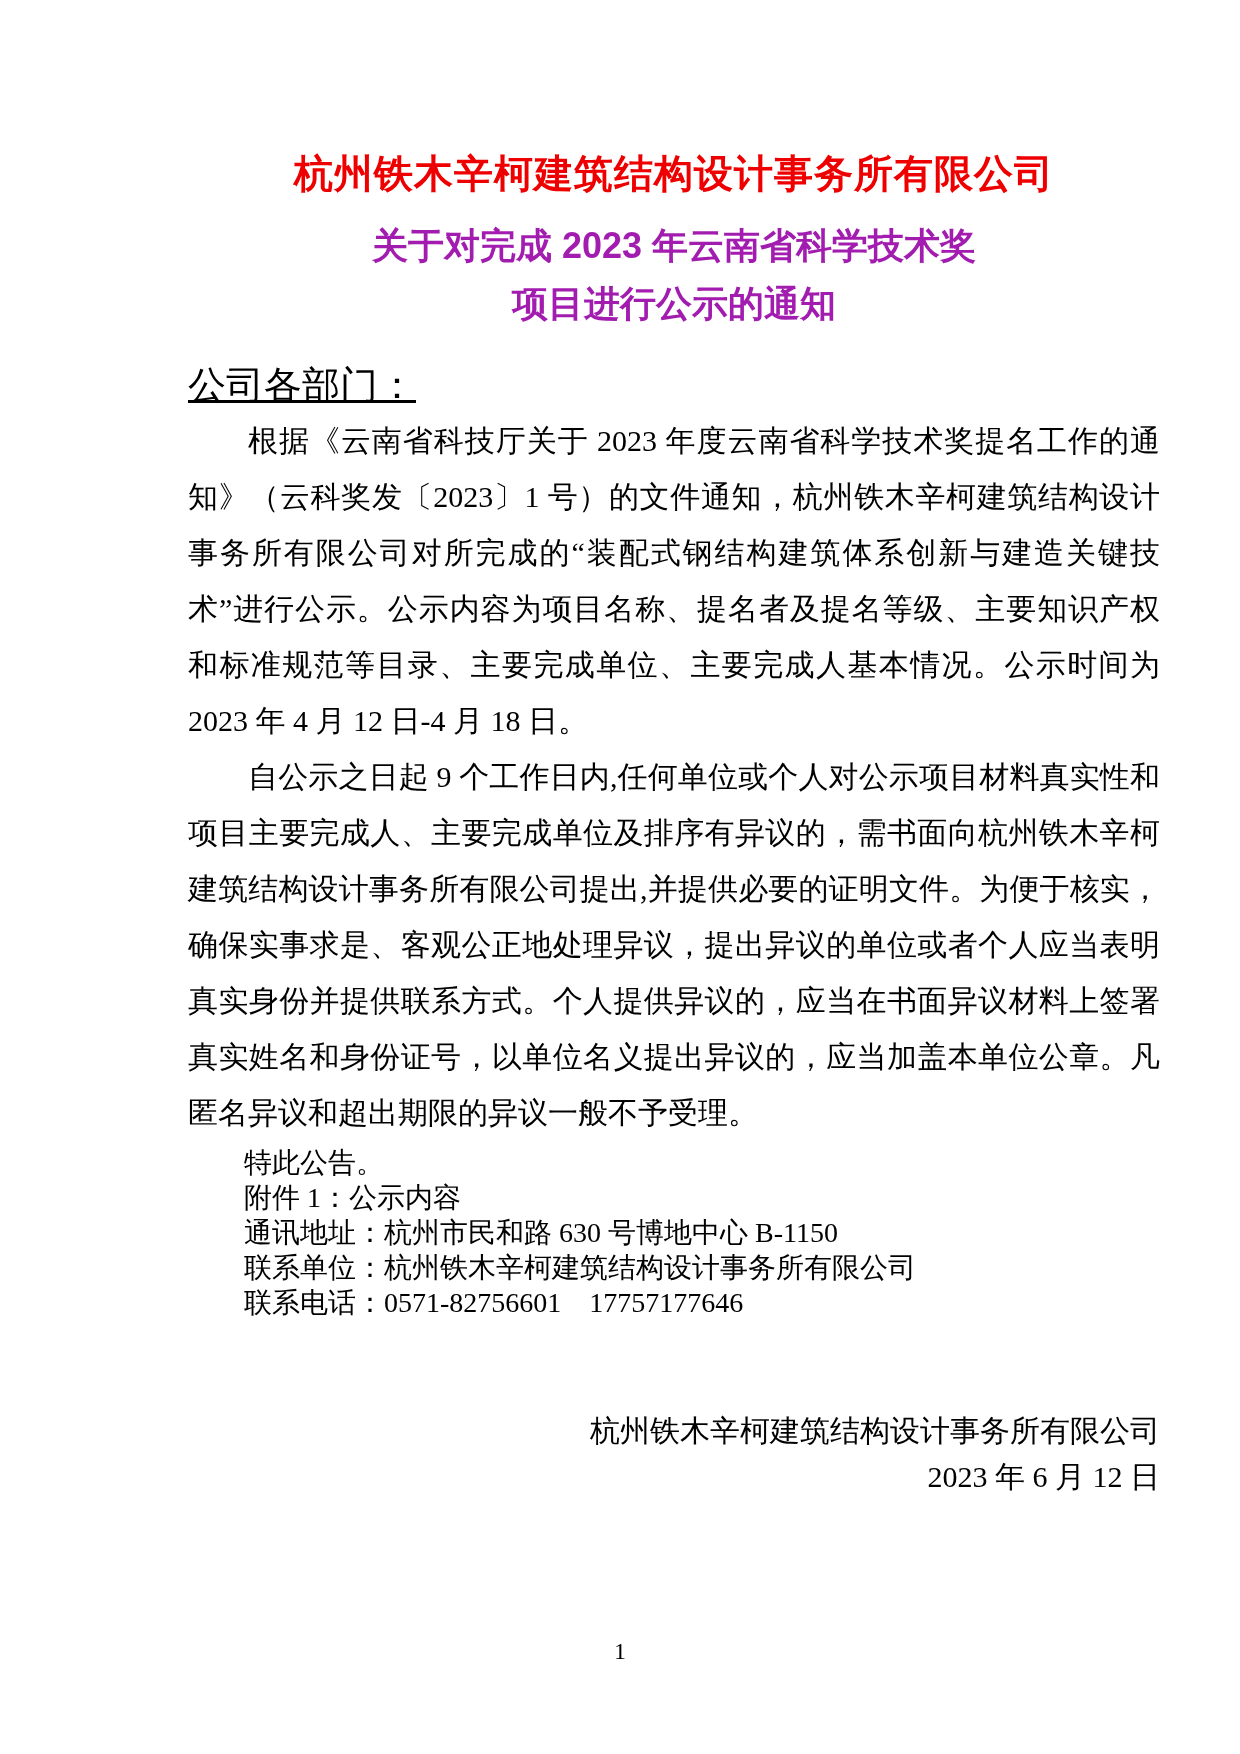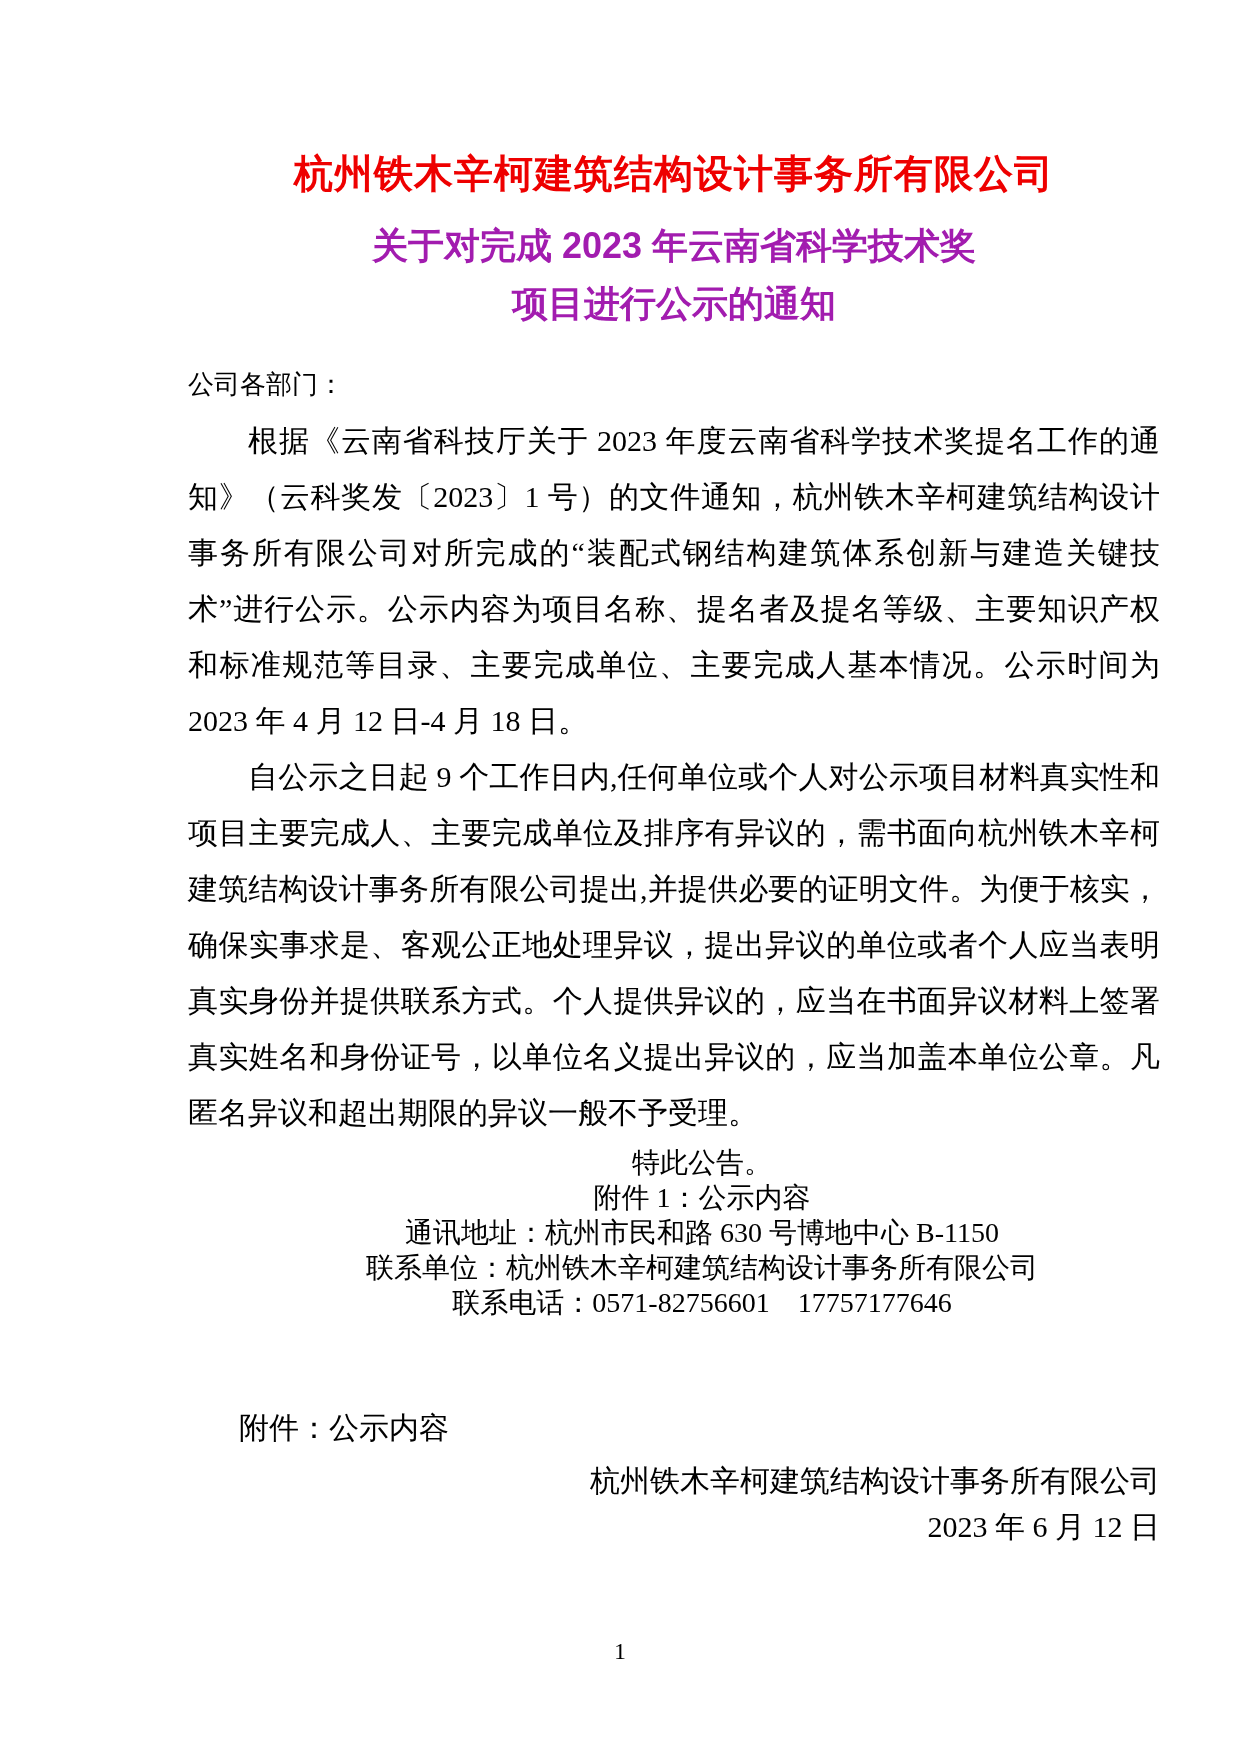--- a/index.html
+++ b/index.html
@@ -33,40 +33,40 @@
     margin: 0;
     text-align: center;
     color: #a21caf;
     font-family: "Liberation Sans", sans-serif;
     font-weight: bold;
     font-size: 36px;
     line-height: 58px;
   }
   .salutation {
     margin: 24px 0 0 0;
-    font-size: 26px;
+    font-size: 38px;
     line-height: 56px;
+    text-decoration: underline;
   }
   .para {
     margin: 0;
     font-size: 30px;
     line-height: 56px;
     text-align: justify;
     text-align-last: left;
     text-indent: 2em;
   }
   .notes {
     margin-top: 4px;
   }
   .notes p {
     margin: 0;
     padding-left: 2em;
     font-size: 28px;
     line-height: 35px;
-    text-align: center;
   }
   .footer-block {
     margin-top: 88px;
   }
   .attachment-ref {
     margin: 0 0 10px 0;
     padding-left: 1.7em;
     font-size: 30px;
     line-height: 40px;
   }
@@ -105,20 +105,19 @@
 
   <div class="notes">
     <p>特此公告。</p>
     <p>附件 1：公示内容</p>
     <p>通讯地址：杭州市民和路 630 号博地中心 B-1150</p>
     <p>联系单位：杭州铁木辛柯建筑结构设计事务所有限公司</p>
     <p>联系电话：0571-82756601　17757177646</p>
   </div>
 
   <div class="footer-block">
-    <p class="attachment-ref">附件：公示内容</p>
     <p class="signature">杭州铁木辛柯建筑结构设计事务所有限公司</p>
     <p class="signature">2023 年 6 月 12 日</p>
   </div>
 
   <div class="page-number">1</div>
 
 </div>
 
 </body></html>

